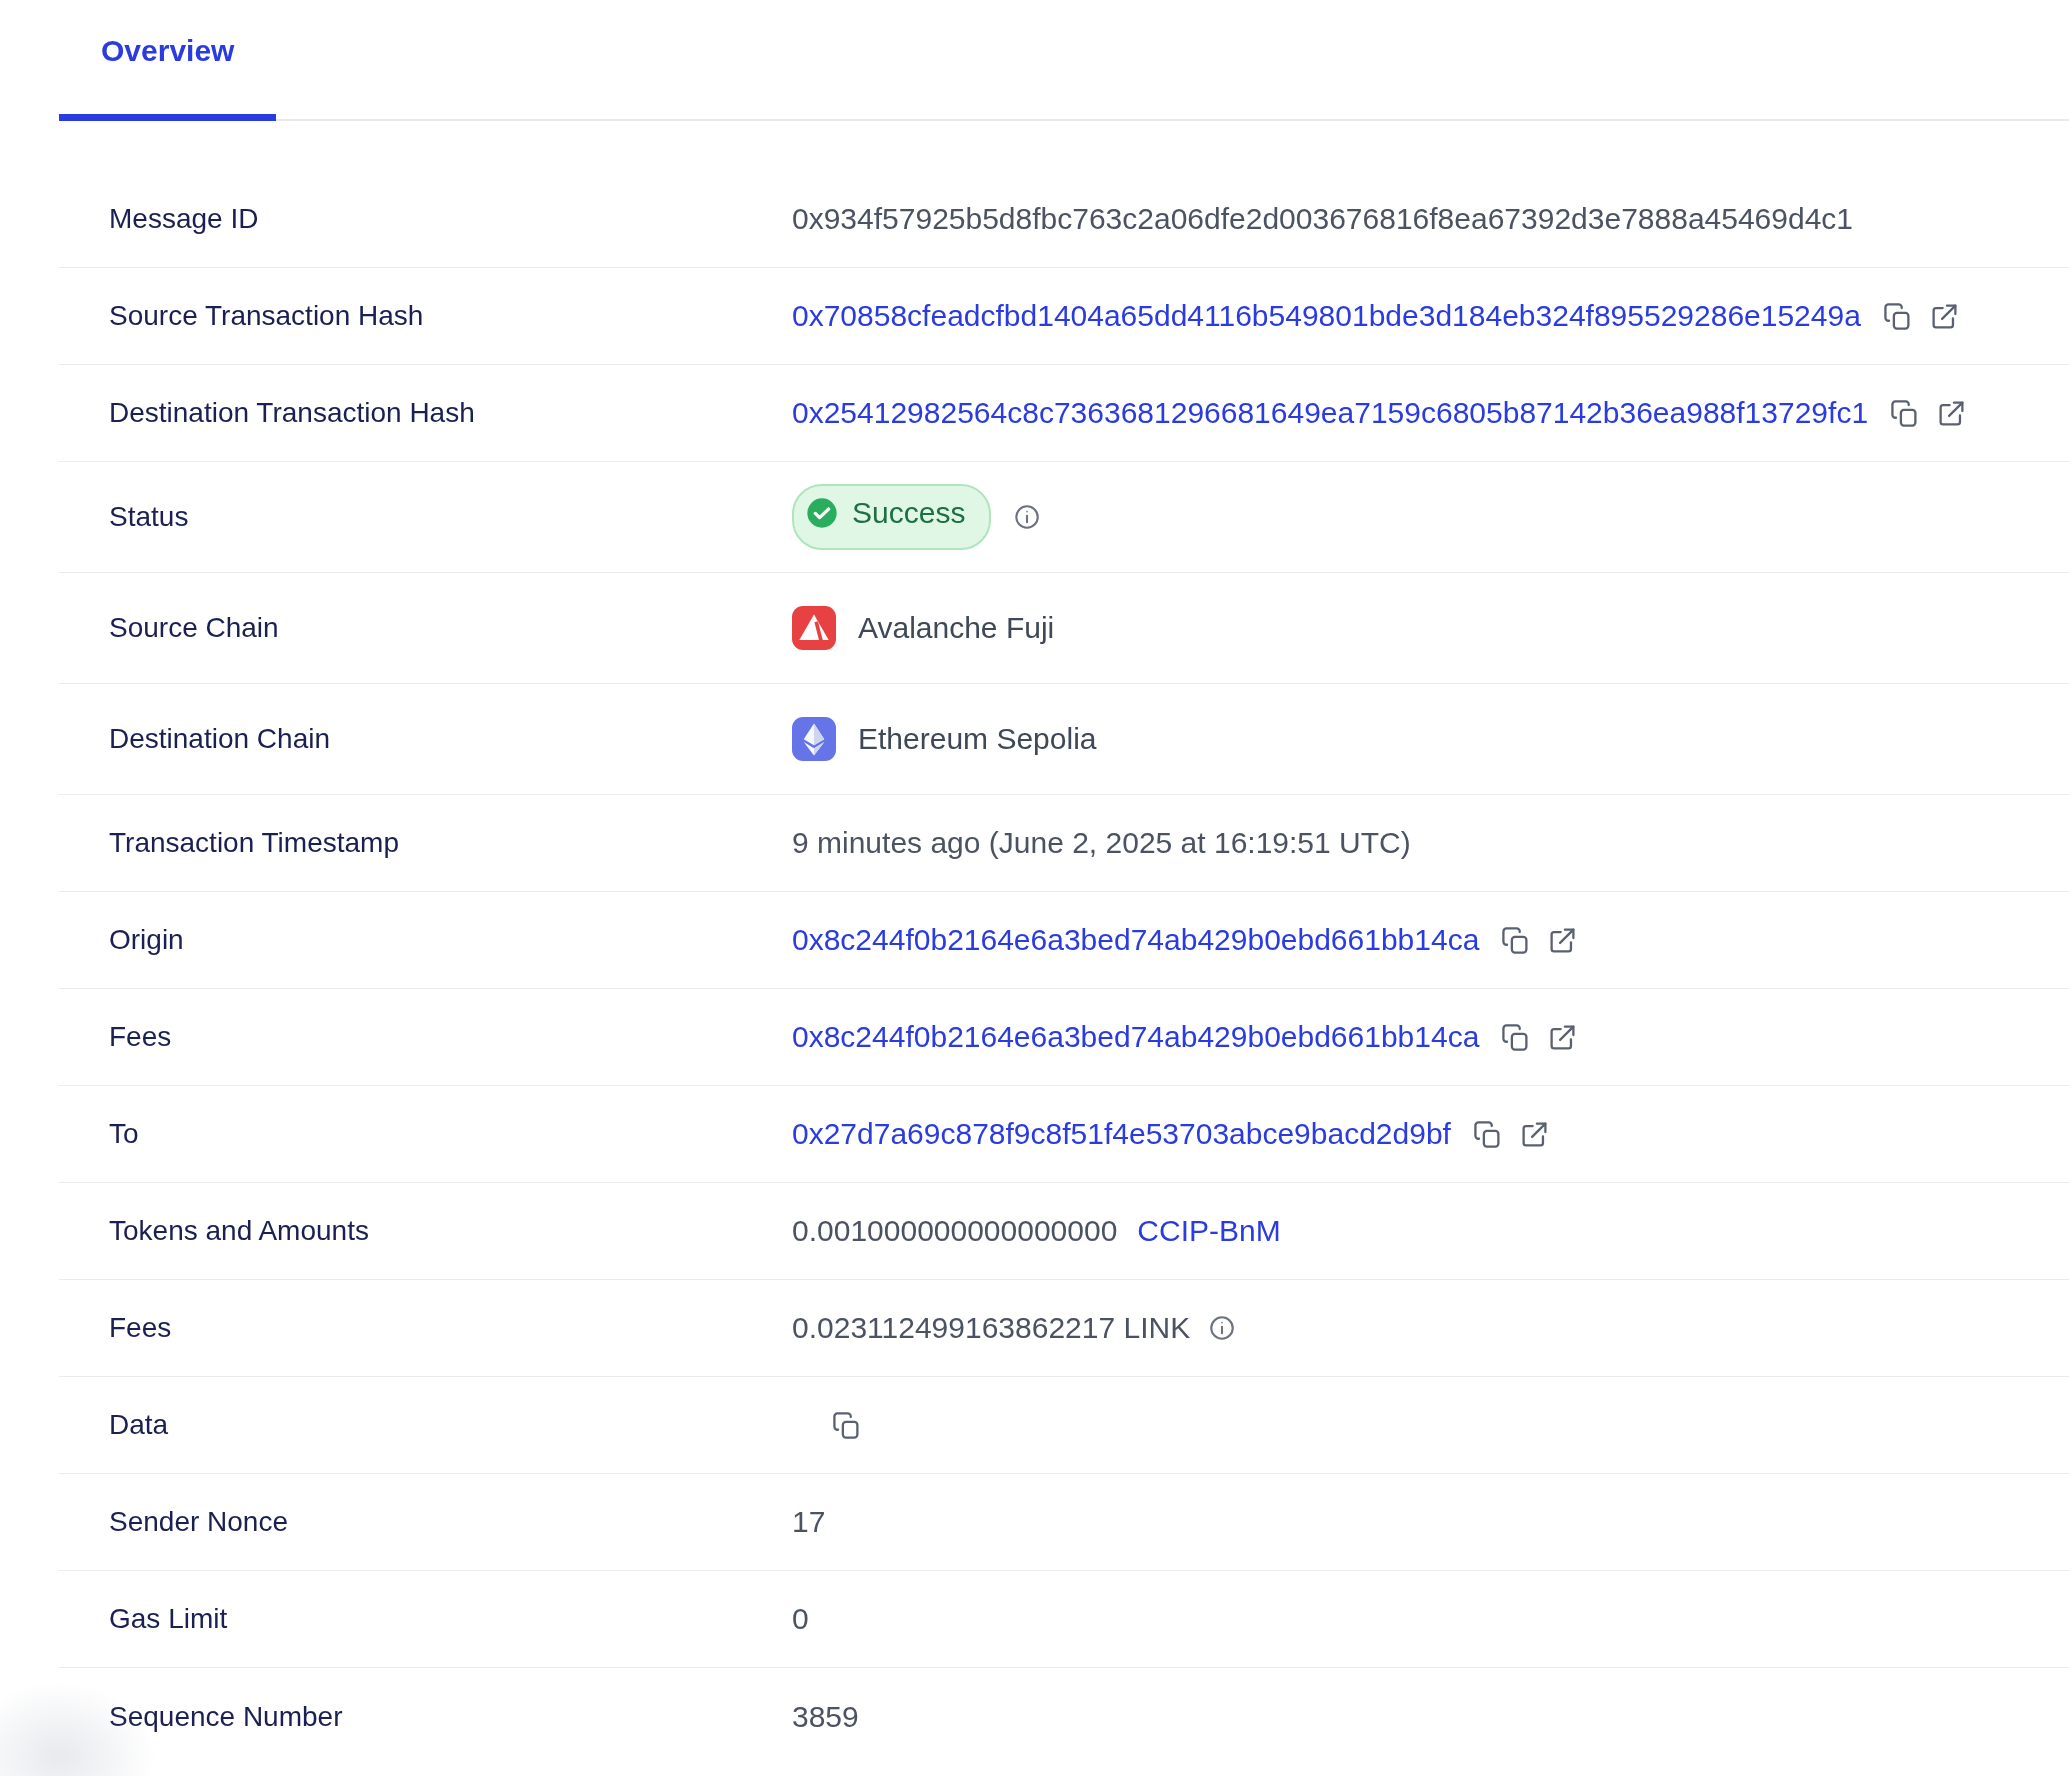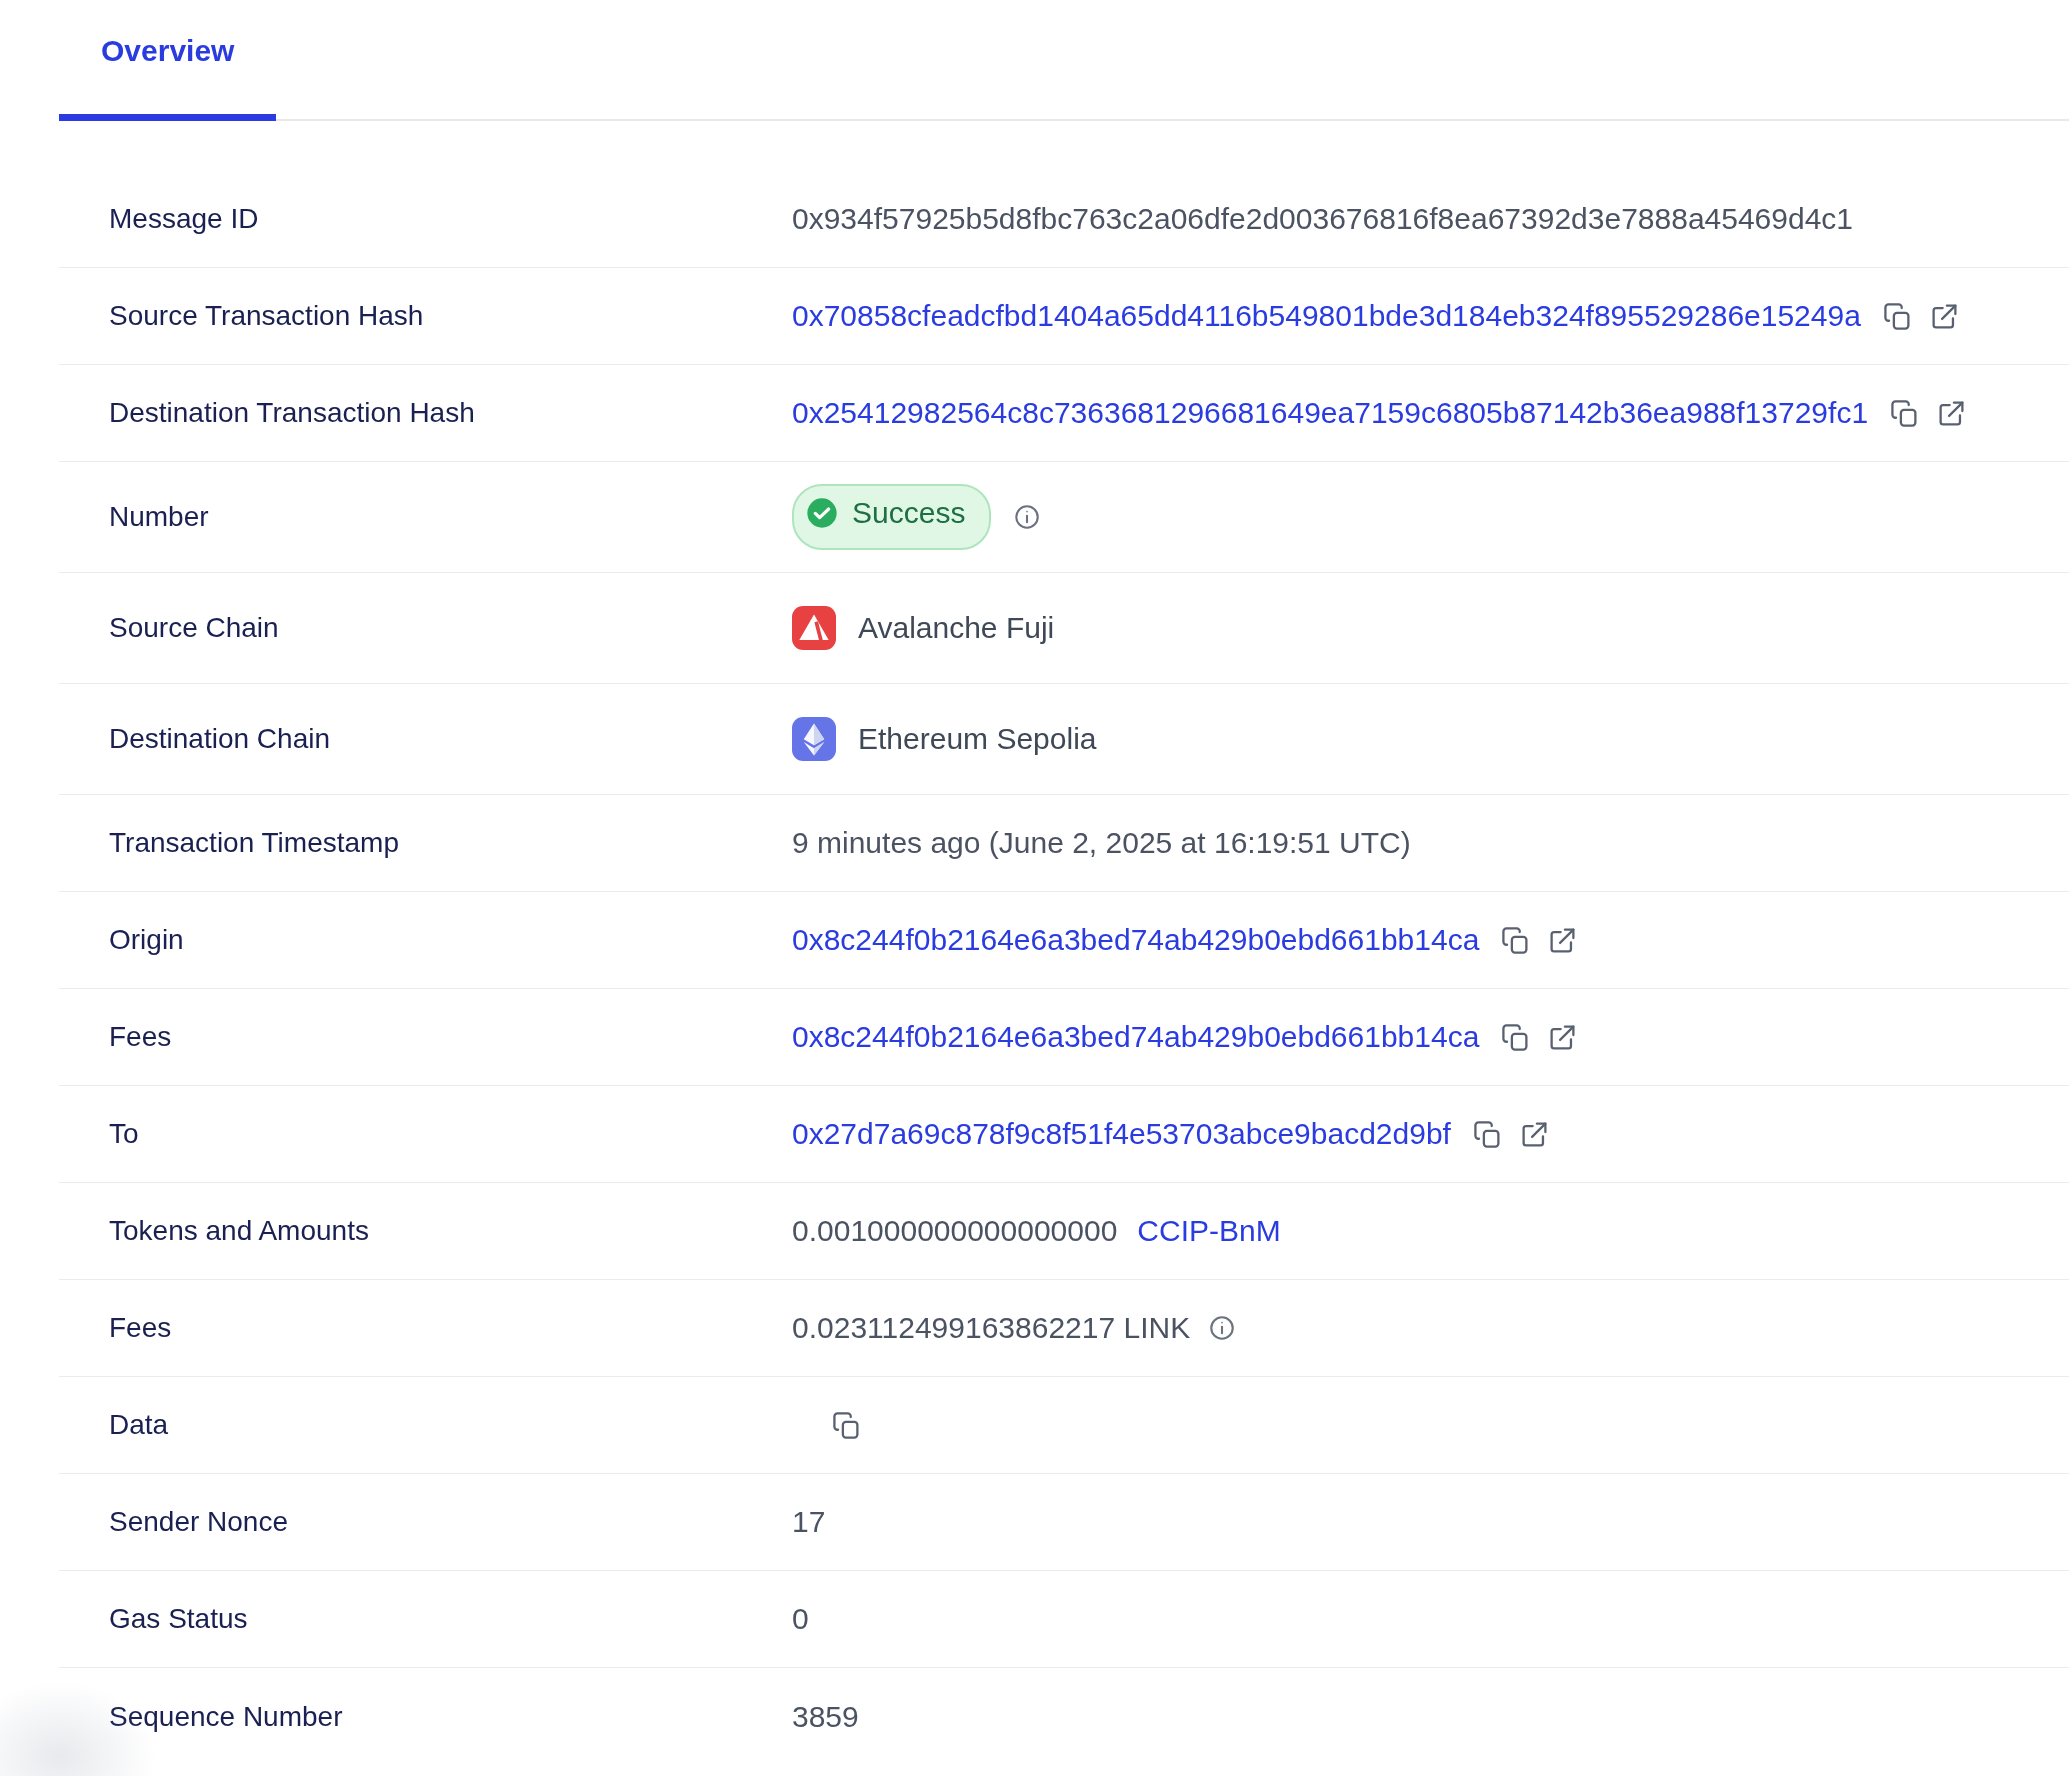--- a/index.html
+++ b/index.html
@@ -133,21 +133,21 @@
           <svg width="29" height="29" viewBox="0 0 24 24" fill="none" stroke="currentColor" stroke-width="1.9" stroke-linecap="round" stroke-linejoin="round">
               <path d="M19 13.5V19a2 2 0 0 1-2 2H5a2 2 0 0 1-2-2V7a2 2 0 0 1 2-2h5.5"></path>
               <path d="M14 3h7v7"></path>
               <path d="M10 14L21 3"></path>
             </svg>
         </span>
       </div>
     </div>
 
     <div class="row tall">
-      <div class="row-label">Number</div>
+      <div class="row-label">Status</div>
       <div class="row-value">
         <span class="badge">
           <span style="display:inline-flex;">
             <svg width="32" height="32" viewBox="0 0 24 24">
                 <circle cx="12" cy="12" r="11" fill="#2aad5e"></circle>
                 <path d="M7 12.3l3.2 3.2L17 9" stroke="#ffffff" stroke-width="2.4" fill="none" stroke-linecap="round" stroke-linejoin="round"></path>
               </svg>
           </span>
           <span>Success</span>
         </span>
@@ -291,21 +291,21 @@
     </div>
 
     <div class="row">
       <div class="row-label">Sender Nonce</div>
       <div class="row-value">
         <span>17</span>
       </div>
     </div>
 
     <div class="row">
-      <div class="row-label">Gas Status</div>
+      <div class="row-label">Gas Limit</div>
       <div class="row-value">
         <span>0</span>
       </div>
     </div>
 
     <div class="row">
       <div class="row-label">Sequence Number</div>
       <div class="row-value">
         <span>3859</span>
       </div>

